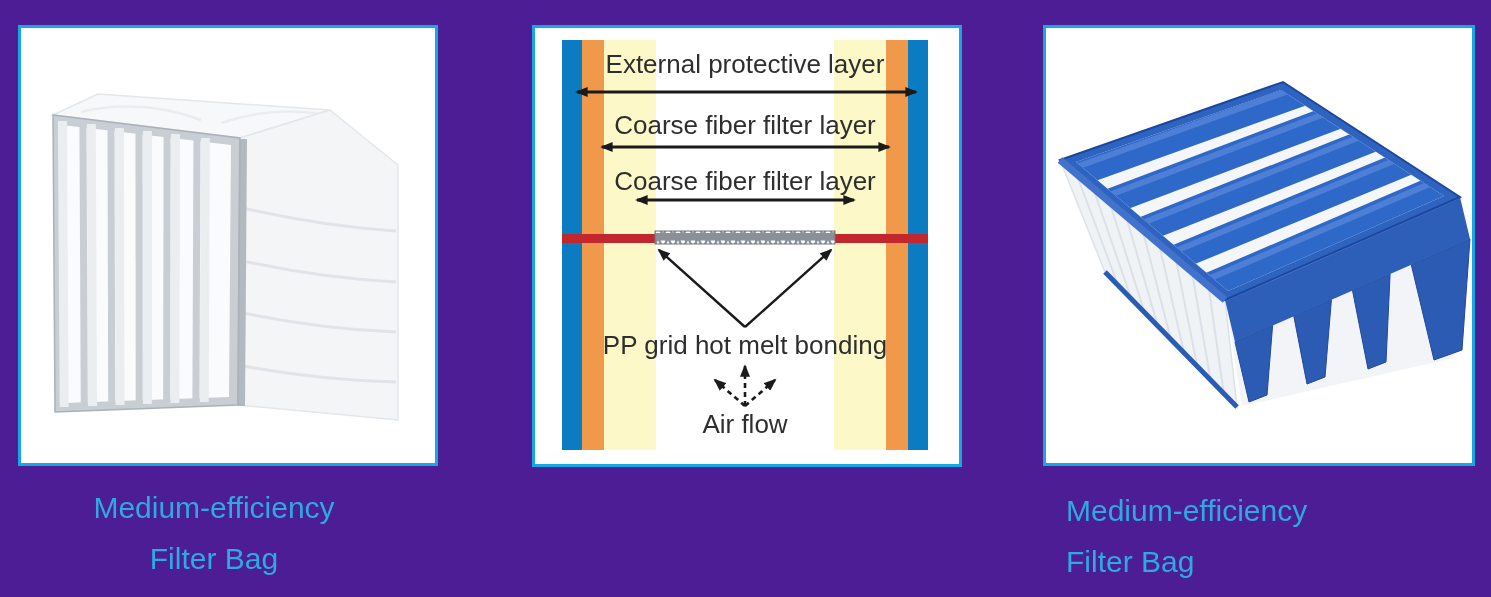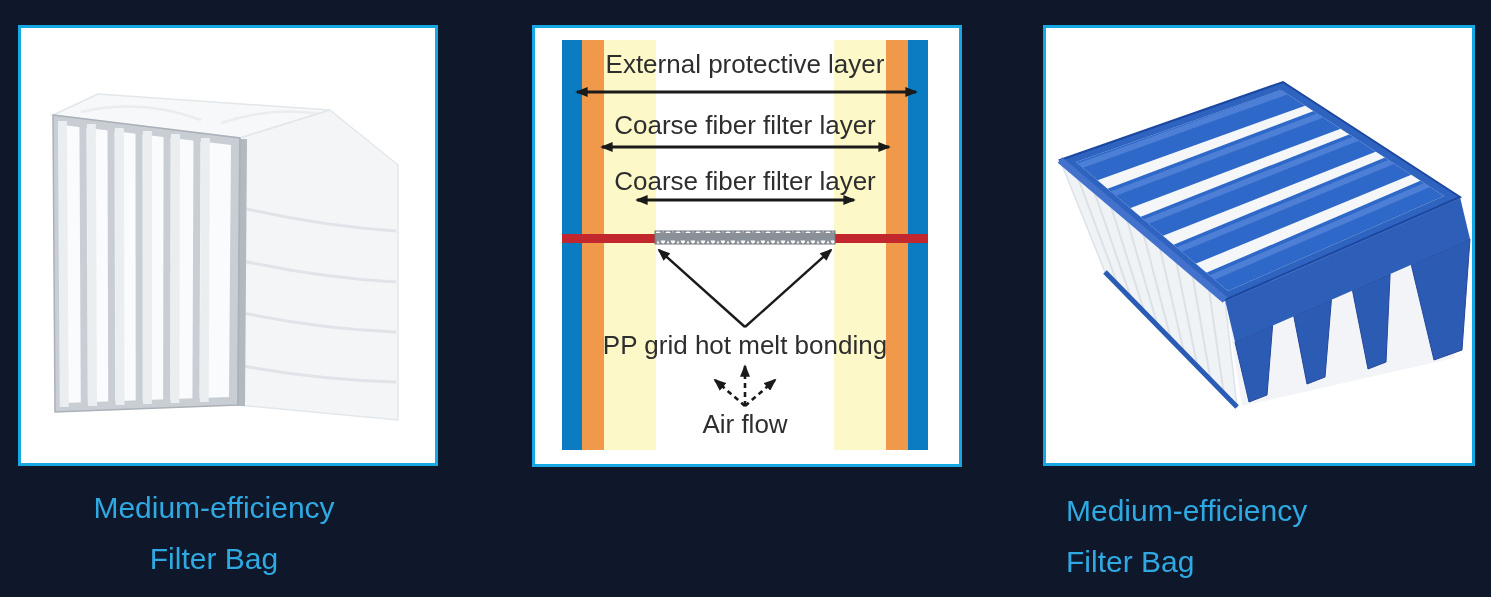--- a/index.html
+++ b/index.html
@@ -1,16 +1,16 @@
 <!DOCTYPE html>
 <html><head>
 <meta charset="utf-8">
 <style>
   html,body{margin:0;padding:0;background:#ffffff;}
-  #stage{position:relative;width:1491px;height:597px;background:#0f172a;overflow:hidden;
+  #stage{position:relative;width:1491px;height:597px;background:#4c1d95;overflow:hidden;
          font-family:"Liberation Sans",sans-serif;}
   .panel{position:absolute;border:3px solid #17A8E3;background:#ffffff;box-sizing:border-box;}
   #panel-left{left:18px;top:25px;width:420px;height:441px;}
   #panel-mid{left:532px;top:25px;width:430px;height:442px;}
   #panel-right{left:1043px;top:25px;width:432px;height:441px;}
   .panel svg{display:block;width:100%;height:100%;}
   .caption{position:absolute;color:#2FA9E1;font-weight:400;font-size:30px;line-height:51px;
            letter-spacing:0px;white-space:nowrap;}
   #caption-left{left:4px;top:482px;width:420px;text-align:center;}
   #caption-mid{left:532px;top:495px;width:430px;text-align:center;}

